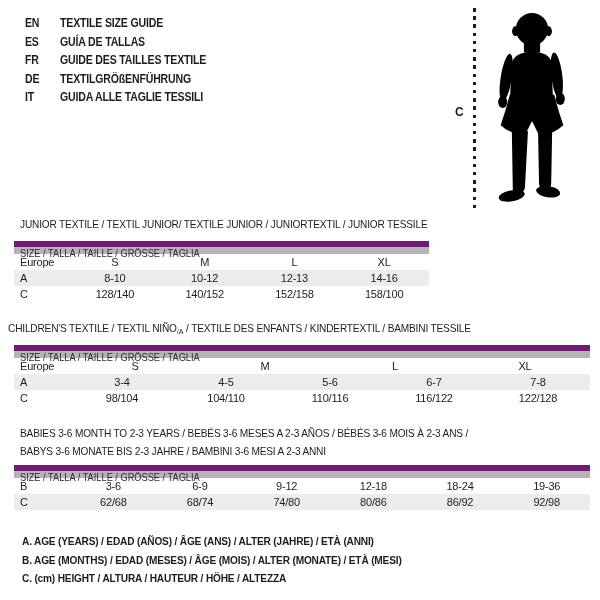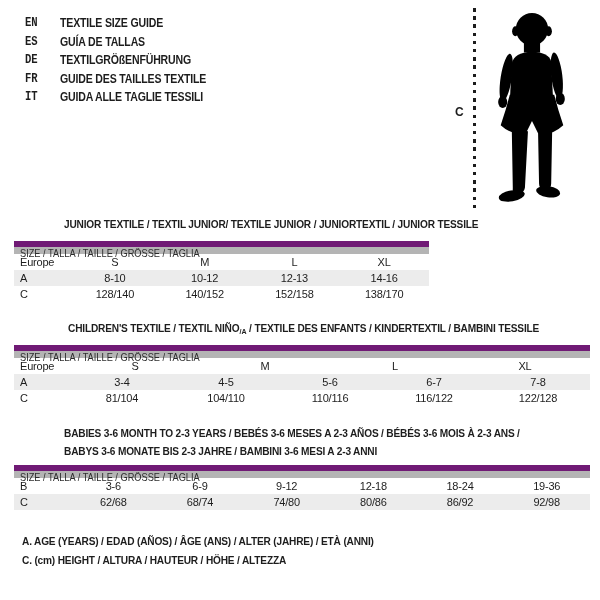--- a/index.html
+++ b/index.html
@@ -7,30 +7,30 @@
     width:600px;height:600px;background:#ffffff;position:relative;overflow:hidden;
     font-family:"Liberation Sans","DejaVu Sans",sans-serif;color:#1d1d1d;
     -webkit-font-smoothing:antialiased;
   }
   .abs{position:absolute;}
   .cond{display:inline-block;transform:scaleX(0.88);transform-origin:0 50%;white-space:nowrap;}
 
   
   .lang-block{left:25px;top:14px;}
   .lang-row{display:flex;height:18.5px;line-height:18.5px;font-weight:bold;font-size:12px;letter-spacing:-0.2px;}
-  .lang-code{width:35px;flex:0 0 35px;font-family:Liberation Mono, monospace;}
+  .lang-code{width:35px;flex:0 0 35px;}
 
   
   .measure-line{left:473px;top:8px;width:3px;height:204px;
     background:repeating-linear-gradient(to bottom,#1c1c1c 0px,#1c1c1c 3.5px,transparent 3.5px,transparent 8.2px);}
   .measure-label{left:455px;top:105px;font-weight:bold;font-size:12px;}
   .baby-svg{left:482px;top:8px;width:102px;height:202px;}
 
   
-  .heading{font-weight:bold;font-size:11.5px;letter-spacing:-0.2px;line-height:18px;margin-left:44px;}
+  .heading{font-weight:normal;font-size:11.5px;letter-spacing:-0.2px;line-height:18px;}
   .sub{font-size:8px;vertical-align:-2px;letter-spacing:0;}
 
   
   .size-table{box-sizing:border-box;}
   .band{background:#b4b4b4;border-top:6px solid #701a75;height:13px;line-height:12px;
     font-size:10.5px;color:#2c2c2c;padding-left:6px;box-sizing:border-box;}
   .trow{display:flex;height:16px;line-height:16px;font-size:11px;letter-spacing:-0.2px;}
   .trow.shaded{background:#ececec;}
   .rlabel{width:56px;flex:0 0 56px;padding-left:6px;box-sizing:border-box;text-align:left;}
   .cell{flex:1;text-align:center;}
@@ -45,26 +45,26 @@
 <div class="abs lang-block">
   <div class="lang-row">
     <span class="lang-code"><span class="cond">EN</span></span>
     <span class="cond">TEXTILE SIZE GUIDE</span>
   </div>
   <div class="lang-row">
     <span class="lang-code"><span class="cond">ES</span></span>
     <span class="cond">GUÍA DE TALLAS</span>
   </div>
   <div class="lang-row">
+    <span class="lang-code"><span class="cond">FR</span></span>
+    <span class="cond">GUIDE DES TAILLES TEXTILE</span>
+  </div>
+  <div class="lang-row">
     <span class="lang-code"><span class="cond">DE</span></span>
     <span class="cond">TEXTILGRÖßENFÜHRUNG</span>
-  </div>
-  <div class="lang-row">
-    <span class="lang-code"><span class="cond">FR</span></span>
-    <span class="cond">GUIDE DES TAILLES TEXTILE</span>
   </div>
   <div class="lang-row">
     <span class="lang-code"><span class="cond">IT</span></span>
     <span class="cond">GUIDA ALLE TAGLIE TESSILI</span>
   </div>
 </div>
 
 <div class="abs measure-line"></div>
 <div class="abs measure-label">C</div>
 <svg class="abs baby-svg" viewBox="0 0 100 200" aria-hidden="true">
@@ -105,25 +105,25 @@
     <span class="cell">8-10</span>
     <span class="cell">10-12</span>
     <span class="cell">12-13</span>
     <span class="cell">14-16</span>
   </div>
   <div class="trow">
     <span class="rlabel">C</span>
     <span class="cell">128/140</span>
     <span class="cell">140/152</span>
     <span class="cell">152/158</span>
-    <span class="cell">138/170</span>
+    <span class="cell">158/100</span>
   </div>
 </div>
 
-<div class="abs heading" style="left:24px;top:319px;">
+<div class="abs heading" style="left:8px;top:319px;">
   <span class="cond"><span>CHILDREN'S TEXTILE / TEXTIL NIÑO</span><span class="sub">/A</span><span> / TEXTILE DES ENFANTS / KINDERTEXTIL / BAMBINI TESSILE</span></span>
 </div>
 <div class="abs size-table" style="left:14px;top:345px;width:576px;">
   <div class="band">
     <span class="cond">SIZE / TALLA / TAILLE / GRÖSSE / TAGLIA</span>
   </div>
   <div class="trow">
     <span class="rlabel">Europe</span>
     <span class="cell">S</span>
     <span class="cell">M</span>
@@ -133,21 +133,21 @@
   <div class="trow shaded">
     <span class="rlabel">A</span>
     <span class="cell">3-4</span>
     <span class="cell">4-5</span>
     <span class="cell">5-6</span>
     <span class="cell">6-7</span>
     <span class="cell">7-8</span>
   </div>
   <div class="trow">
     <span class="rlabel">C</span>
-    <span class="cell">81/104</span>
+    <span class="cell">98/104</span>
     <span class="cell">104/110</span>
     <span class="cell">110/116</span>
     <span class="cell">116/122</span>
     <span class="cell">122/128</span>
   </div>
 </div>
 
 <div class="abs heading" style="left:20px;top:424px;">
   <div><span class="cond">BABIES 3-6 MONTH TO 2-3 YEARS / BEBÉS 3-6 MESES A 2-3 AÑOS / BÉBÉS 3-6 MOIS À 2-3 ANS /</span></div>
   <div><span class="cond">BABYS 3-6 MONATE BIS 2-3 JAHRE / BAMBINI 3-6 MESI A 2-3 ANNI</span></div>
@@ -171,14 +171,15 @@
     <span class="cell">68/74</span>
     <span class="cell">74/80</span>
     <span class="cell">80/86</span>
     <span class="cell">86/92</span>
     <span class="cell">92/98</span>
   </div>
 </div>
 
 <div class="abs footnotes">
   <div class="footnote"><span class="cond">A. AGE (YEARS) / EDAD (AÑOS) / ÂGE (ANS) / ALTER (JAHRE) / ETÀ (ANNI)</span></div>
+  <div class="footnote"><span class="cond">B. AGE (MONTHS) / EDAD (MESES) / ÂGE (MOIS) / ALTER (MONATE) / ETÀ (MESI)</span></div>
   <div class="footnote"><span class="cond">C. (cm) HEIGHT / ALTURA / HAUTEUR / HÖHE / ALTEZZA</span></div>
 </div>
 
 </body></html>

